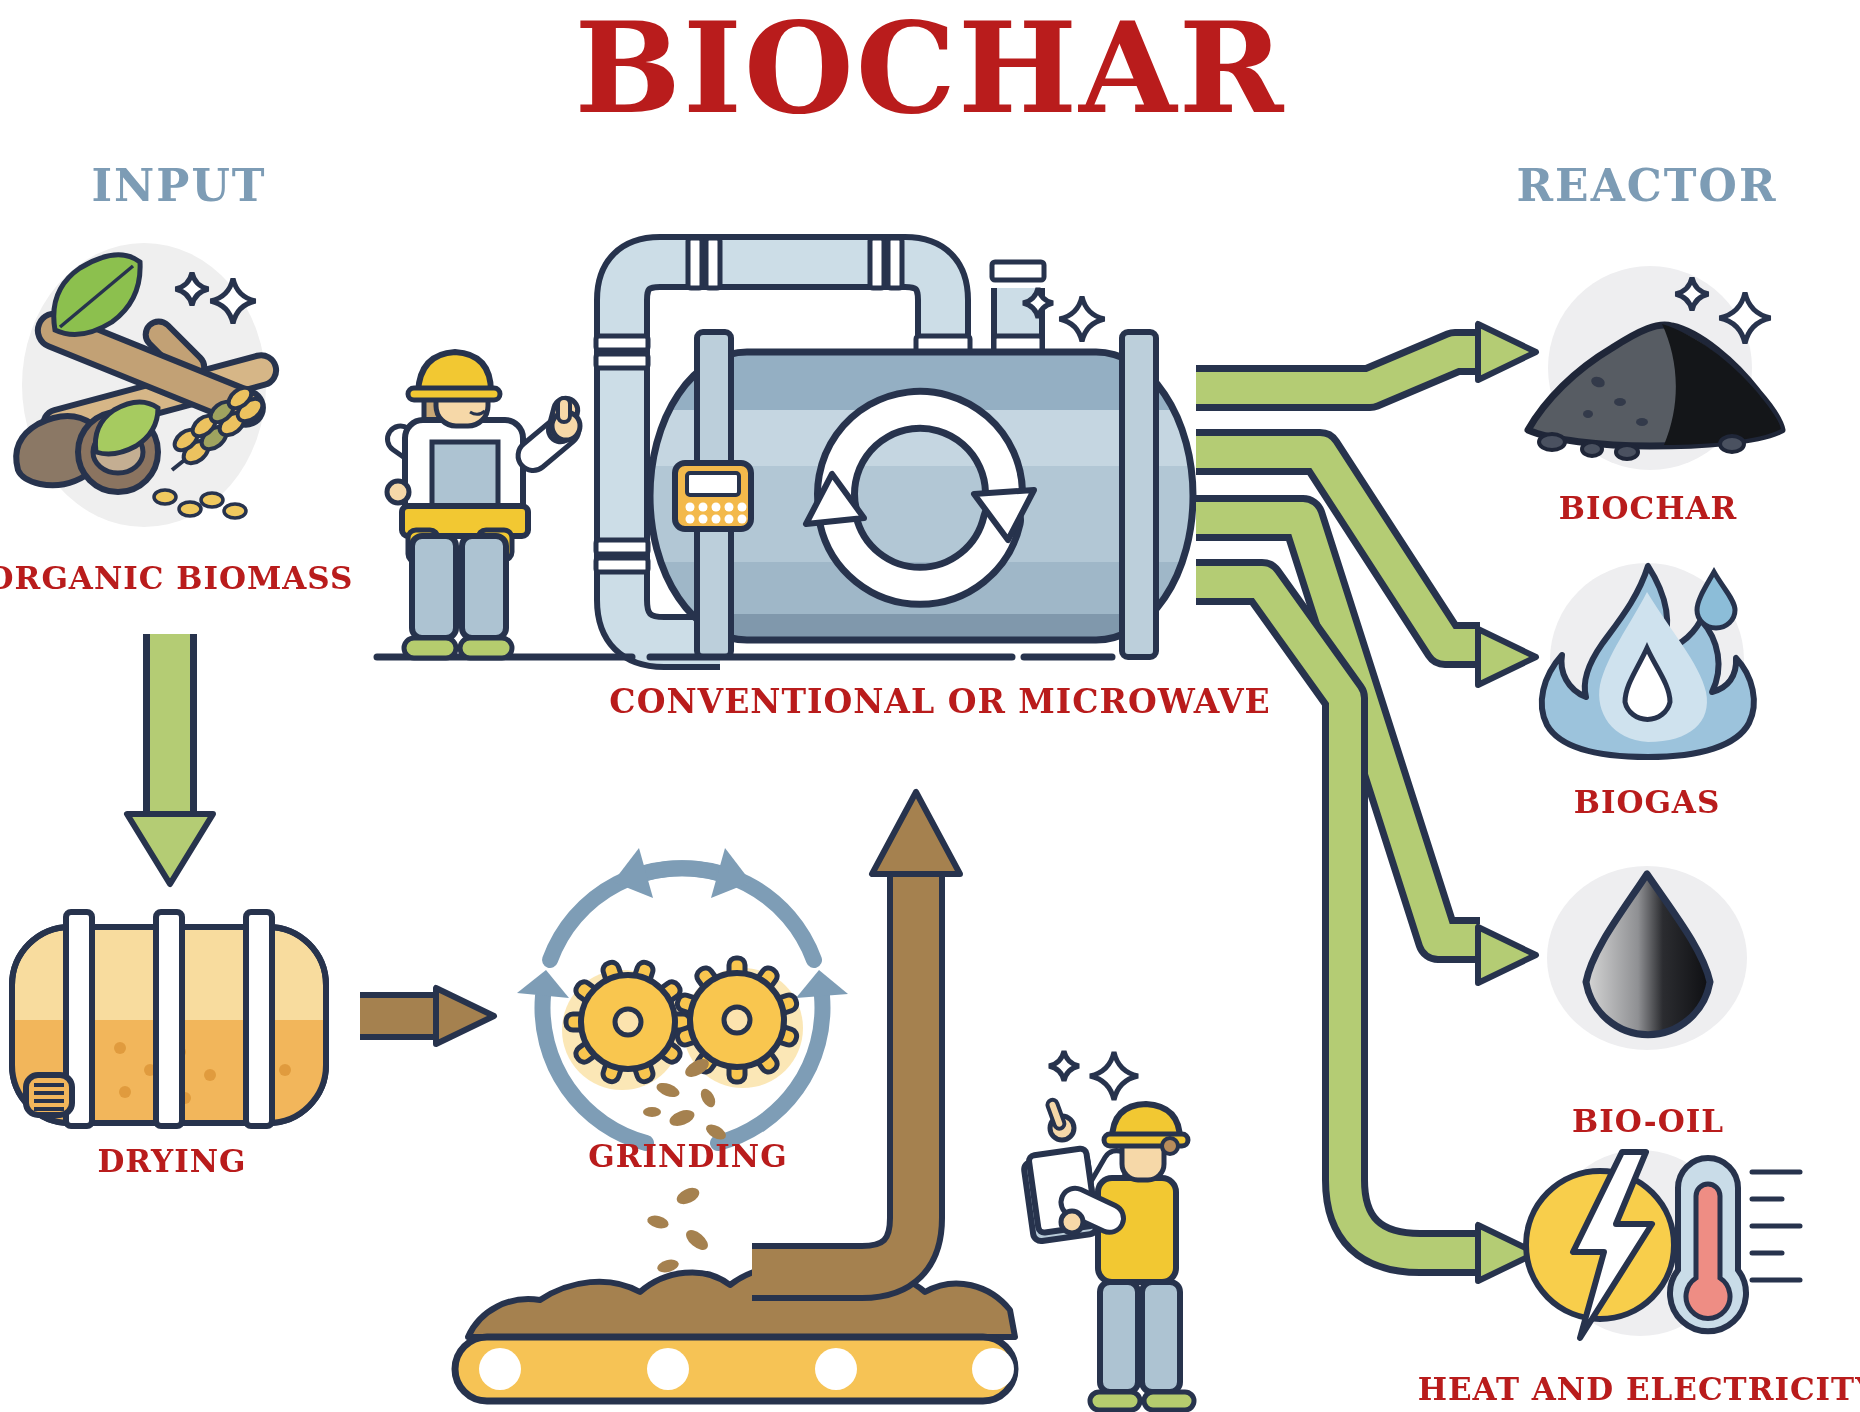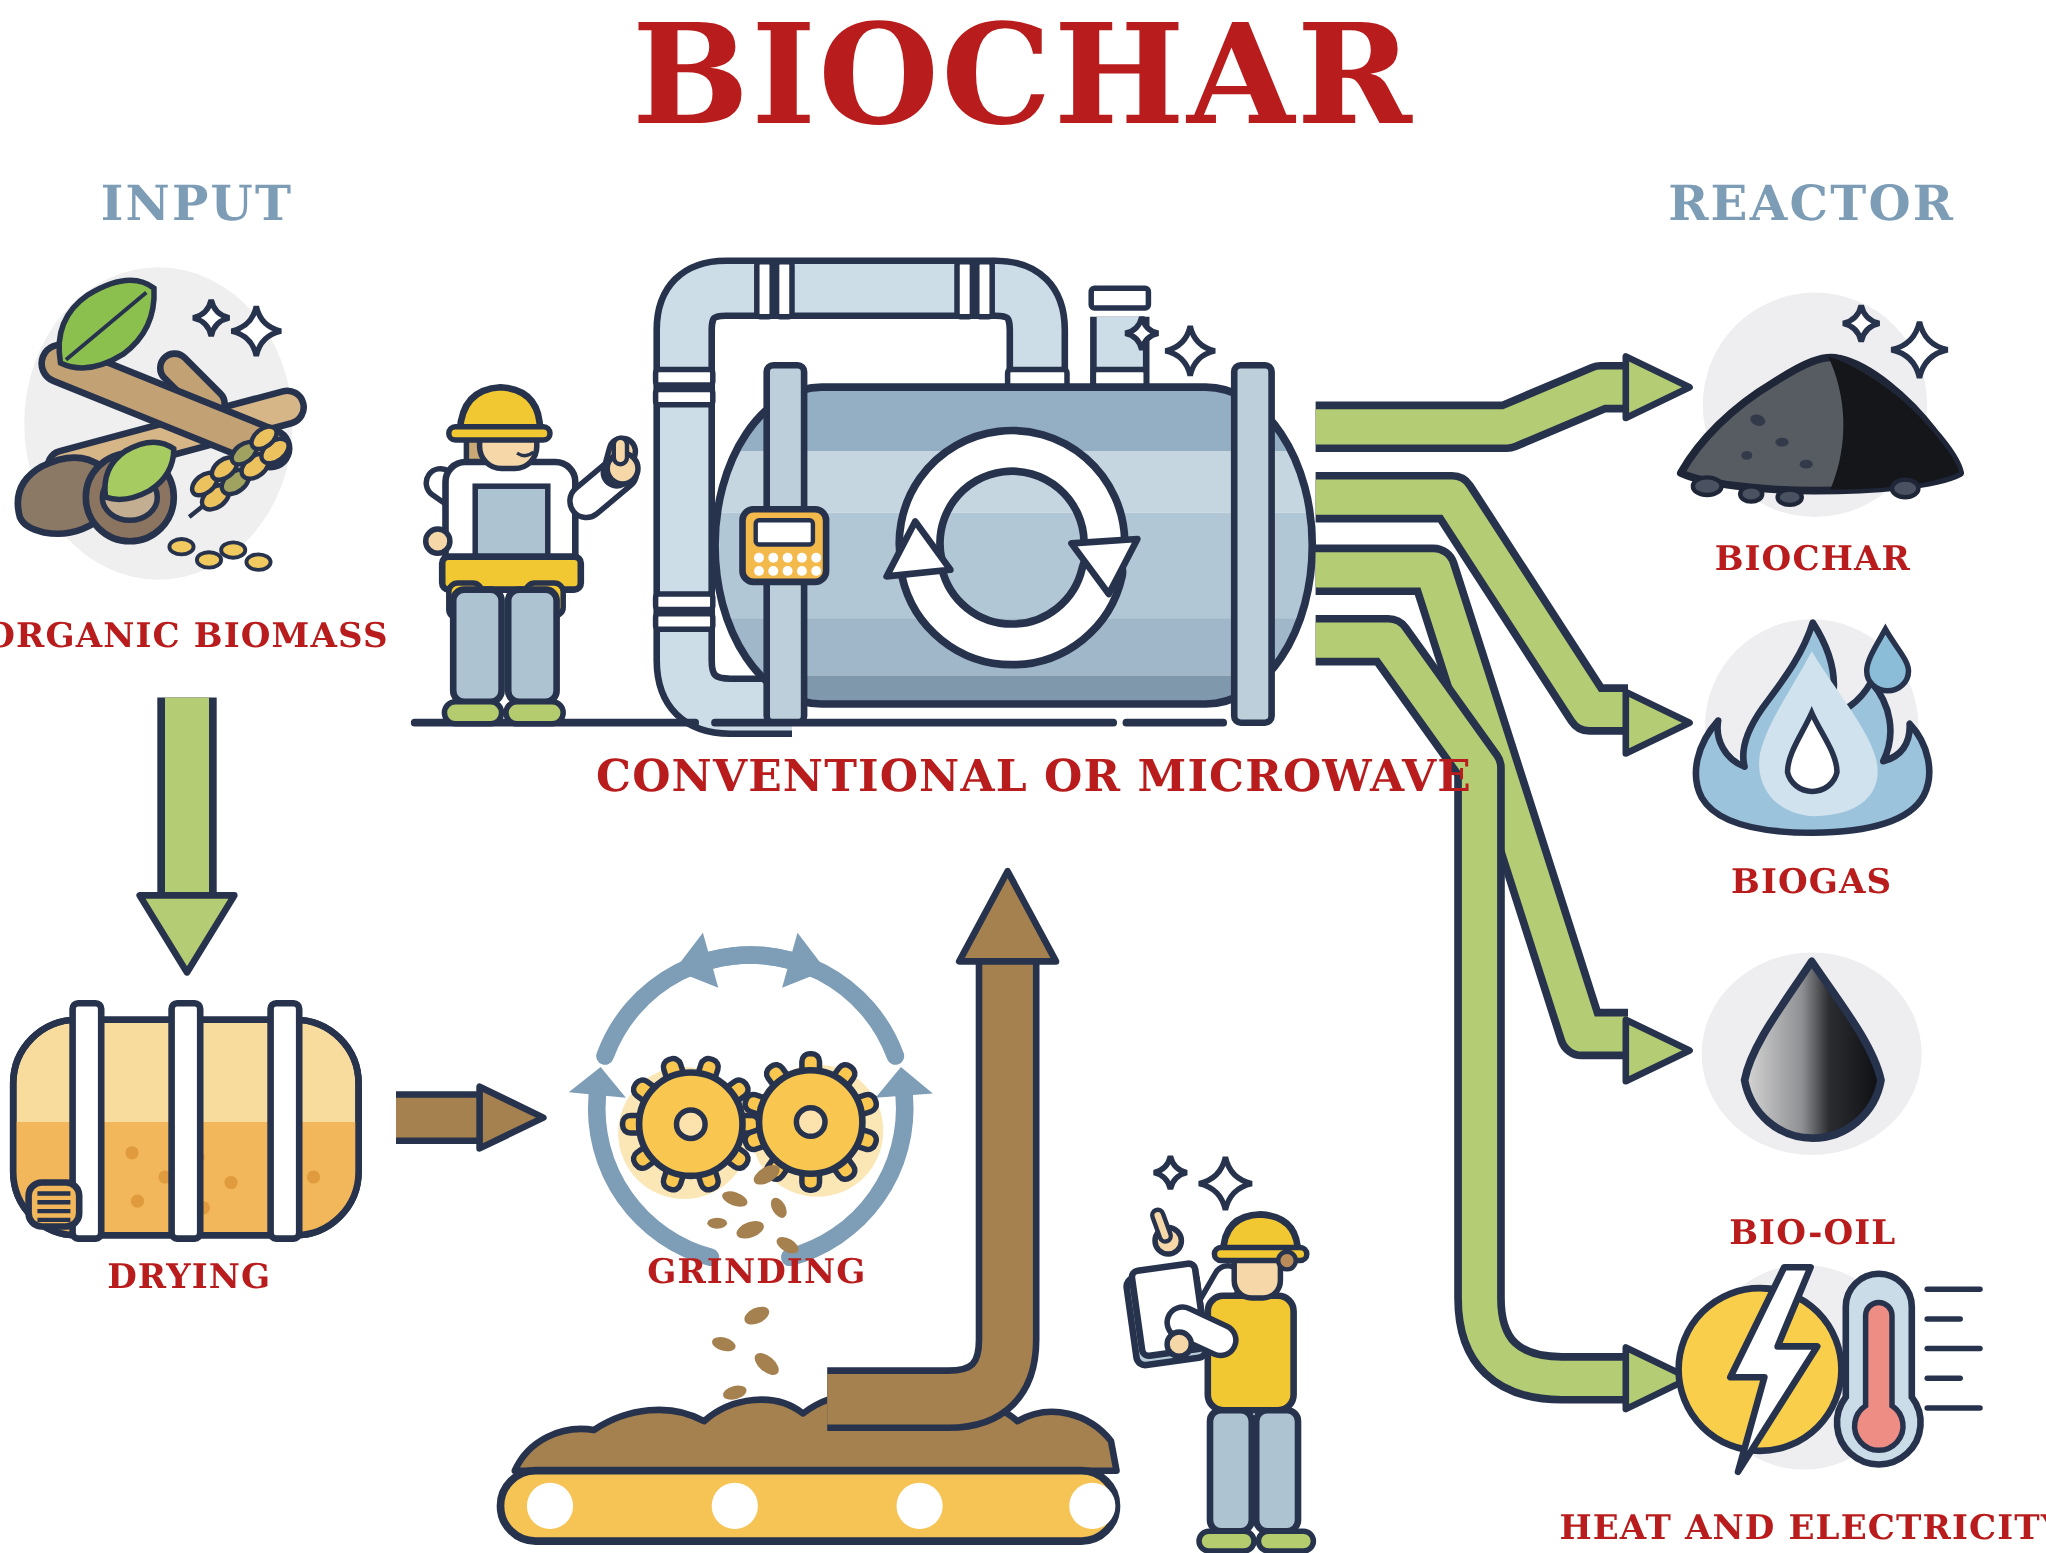--- a/index.html
+++ b/index.html
@@ -3,21 +3,21 @@
 <meta charset="utf-8">
 <style>
   html,body{margin:0;padding:0;background:#fff;}
   #stage{position:relative;width:1860px;height:1412px;background:#fff;overflow:hidden;
          font-family:"DejaVu Serif","Liberation Serif",serif;}
   .lbl{position:absolute;transform:translateX(-50%);font-weight:bold;color:#b91c1c;
        white-space:nowrap;letter-spacing:1px;}
   .title{font-size:126px;letter-spacing:2px;line-height:1.05;}
   .hdr{font-size:44px;color:#7d9cb5;letter-spacing:2px;}
   .cap{font-size:31px;}
-  .cap2{font-size:40px;}
+  .cap2{font-size:33px;}
   svg{position:absolute;left:0;top:0;}
 </style>
 </head>
 <body>
 
 <div id="stage">
 
 <svg width="1860" height="1412" viewBox="0 0 1860 1412">
 <defs>
   <path id="spark" d="M0,-30 Q5.4,-5.4 30,0 Q5.4,5.4 0,30 Q-5.4,5.4 -30,0 Q-5.4,-5.4 0,-30 Z" fill="#ffffff" stroke="#27334d" stroke-width="5" vector-effect="non-scaling-stroke"></path>

